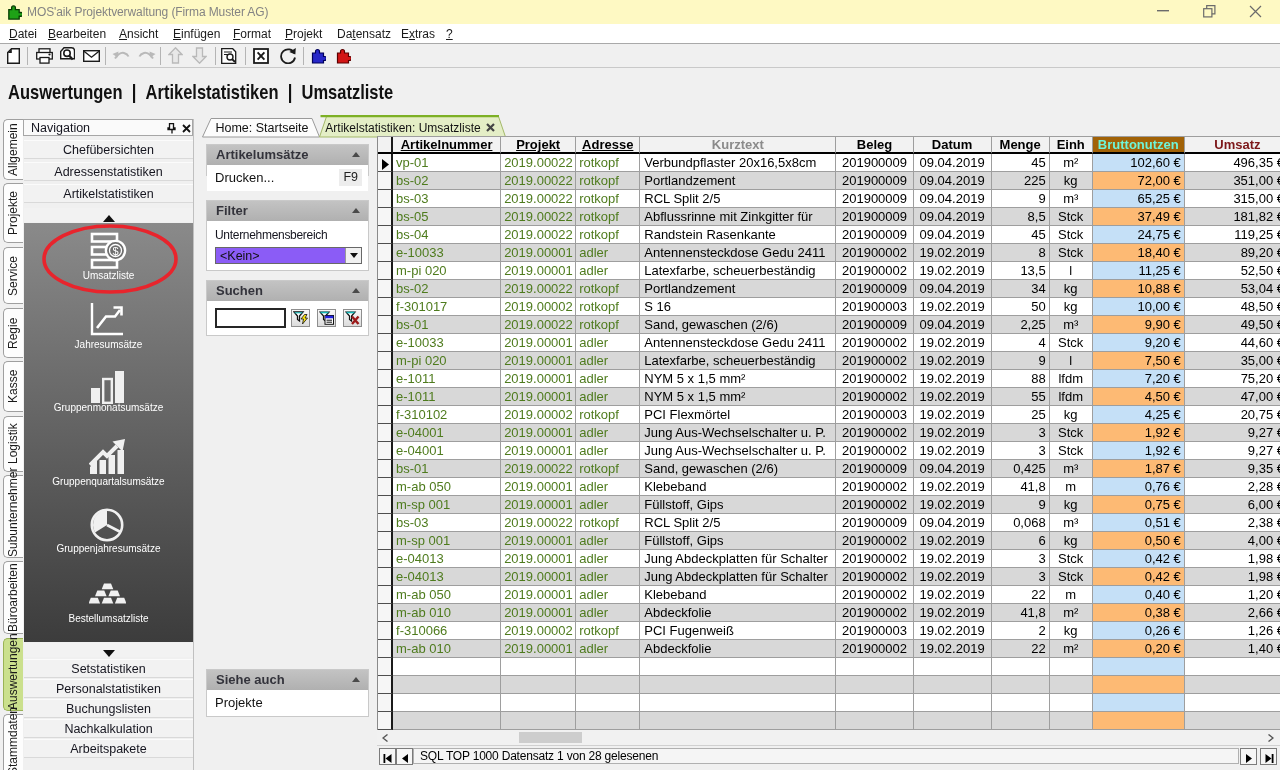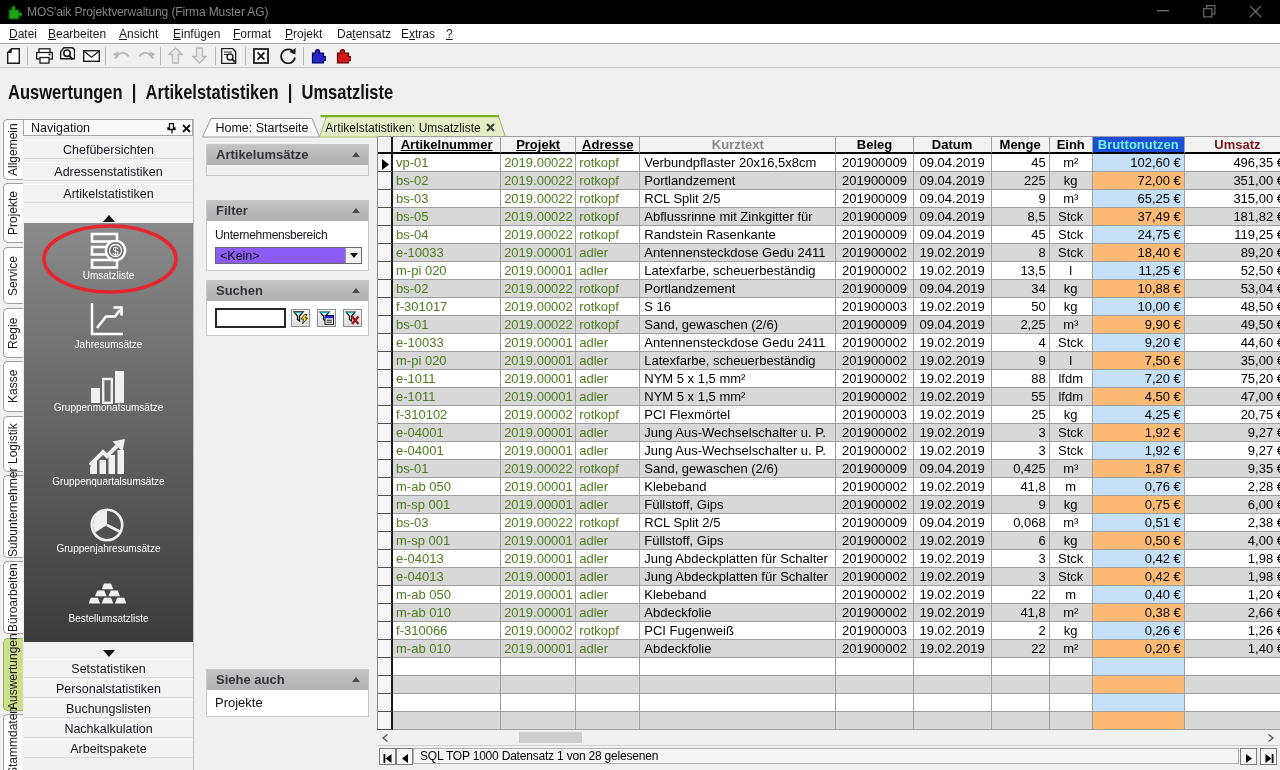--- a/index.html
+++ b/index.html
@@ -1,18 +1,18 @@
 <!DOCTYPE html>
 <html><head><meta charset="utf-8"><style>
 *{margin:0;padding:0;box-sizing:border-box}
 html,body{width:1280px;height:770px;overflow:hidden;background:#fff;
 font-family:"Liberation Sans",sans-serif;-webkit-font-smoothing:antialiased}
 .abs{position:absolute}
 
-#titlebar{position:absolute;left:0;top:0;width:1280px;height:24px;background:#000000}
+#titlebar{position:absolute;left:0;top:0;width:1280px;height:24px;background:#fef9c3}
 #title{position:absolute;left:27px;top:5px;font-size:12px;color:#848484;letter-spacing:-0.1px}
 #menubar{position:absolute;left:0;top:24px;width:1280px;height:19px;background:#fff;
 font-size:12px;color:#1a1a1a}
 #menubar span{position:absolute;top:3px}
 #toolbar{position:absolute;left:0;top:43px;width:1280px;height:25px;background:#f0f0f0;
 border-top:1px solid #a9a9a9;border-bottom:1px solid #c9c9c9}
 .tsep{position:absolute;top:3px;width:1px;height:18px;background:#b4b4b4}
 #heading{position:absolute;left:8px;top:80px;font-size:20.5px;font-weight:700;color:#111;z-index:5;
 transform:scaleX(0.805);transform-origin:left top;white-space:nowrap}
 #workspace{position:absolute;left:0;top:68px;width:1280px;height:702px;background:#f0f0f0}
@@ -275,20 +275,24 @@
 <svg class="abs" style="left:200px;top:115px" width="320" height="23" viewBox="0 0 320 23">
 <path d="M2.5 22 L11 3.5 H112 L119.5 22 z" fill="#fcfcfc" stroke="#9a9a9a" stroke-width="1"></path>
 <path d="M119.5 22 L126.5 1.5 H298.5 L305.5 22 z" fill="#e4eec6" stroke="#a4b96a" stroke-width="1"></path>
 <path d="M120.5 1 H299" stroke="#7db025" stroke-width="2.6" fill="none"></path>
 <text x="62" y="16.5" font-size="12.5" text-anchor="middle" fill="#111" font-family="Liberation Sans">Home: Startseite</text>
 <text x="203" y="16.5" font-size="12" text-anchor="middle" fill="#111" font-family="Liberation Sans">Artikelstatistiken: Umsatzliste</text>
 <path d="M287 9 l7 7 m0 -7 l-7 7" stroke="#444" stroke-width="2.2"></path>
 </svg>
 <div class="secbox" style="top:144px;height:32px">
 <div class="sechdr">Artikelumsätze<span class="col"></span></div>
+<div class="secbody" style="height:26px">
+<span style="position:absolute;left:8px;top:5px">Drucken...</span>
+<span style="position:absolute;right:6px;top:4px;background:#ededed;padding:0 4px;font-size:12.5px;color:#222;line-height:17px">F9</span>
+</div>
   </div>
 <div class="secbox" style="top:200px;height:71px">
 <div class="sechdr">Filter<span class="col"></span></div>
 <div class="secbody" style="height:49px">
 <span style="position:absolute;left:8px;top:7px;color:#15151f;font-size:12px;letter-spacing:-0.3px">Unternehmensbereich</span>
 <div style="position:absolute;left:8px;top:26px;width:147px;height:17px;border:1px solid #686868;background:#8b5cf6">
 <span style="position:absolute;left:4px;top:1px;font-size:12.5px">&lt;Kein&gt;</span>
 <div style="position:absolute;right:0;top:0;width:16px;height:15px;background:#f1f1f1;border-left:1px solid #9a9a9a">
 <svg width="8" height="5" viewBox="0 0 8 5" style="margin:5px 4px">
             <path d="M0 0 h8 l-4 5 z" fill="#111"></path>
@@ -348,21 +352,21 @@
         <tr class="hd">
           <td class="sel"></td>
           <td><span style="text-decoration:underline">Artikelnummer</span></td>
           <td><span style="text-decoration:underline">Projekt</span></td>
           <td><span style="text-decoration:underline">Adresse</span></td>
           <td style="color:#8b8b8b">Kurztext</td>
           <td>Beleg</td>
           <td>Datum</td>
           <td>Menge</td>
           <td>Einh</td>
-          <td style="background:#1d4ed8;color:#6ef5da">Bruttonutzen</td>
+          <td style="background:#a16207;color:#6ef5da">Bruttonutzen</td>
           <td style="color:#7c1719">Umsatz</td>
         </tr>
         <tr class="odd">
           <td class="sel">
             <svg width="7" height="11" viewBox="0 0 7 11" style="display:block;margin:3px 0 0 4px">
               <path d="M0 0 L7 5.5 L0 11 z" fill="#000"></path>
             </svg>
           </td>
           <td class="g">vp-01</td>
           <td class="g">2019.00022</td>

